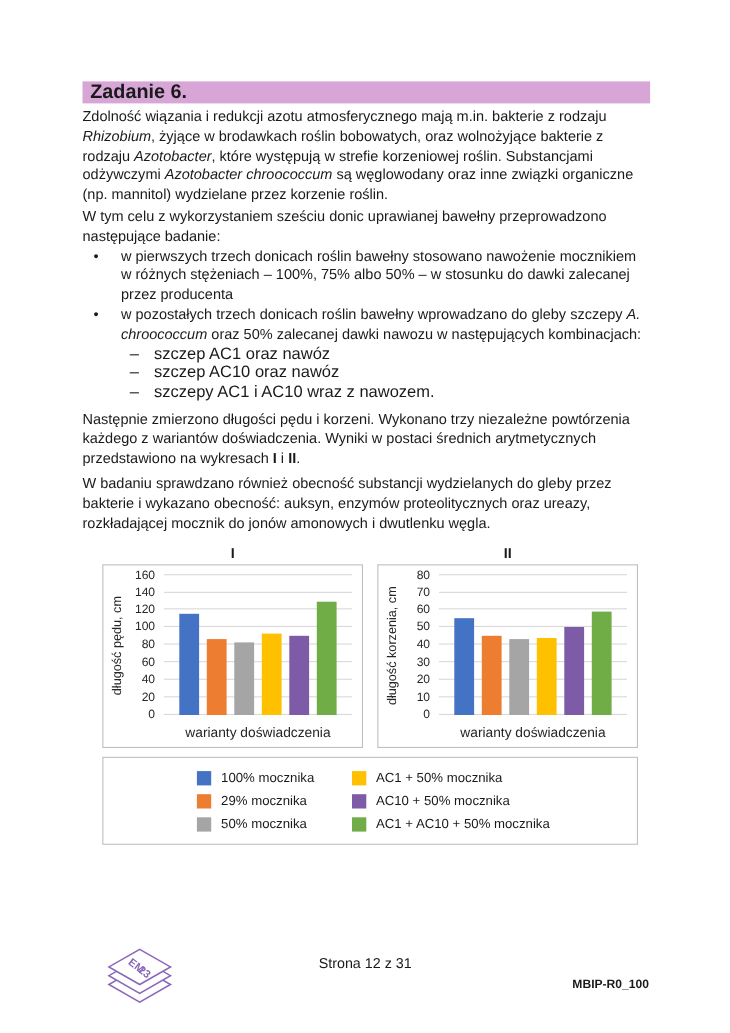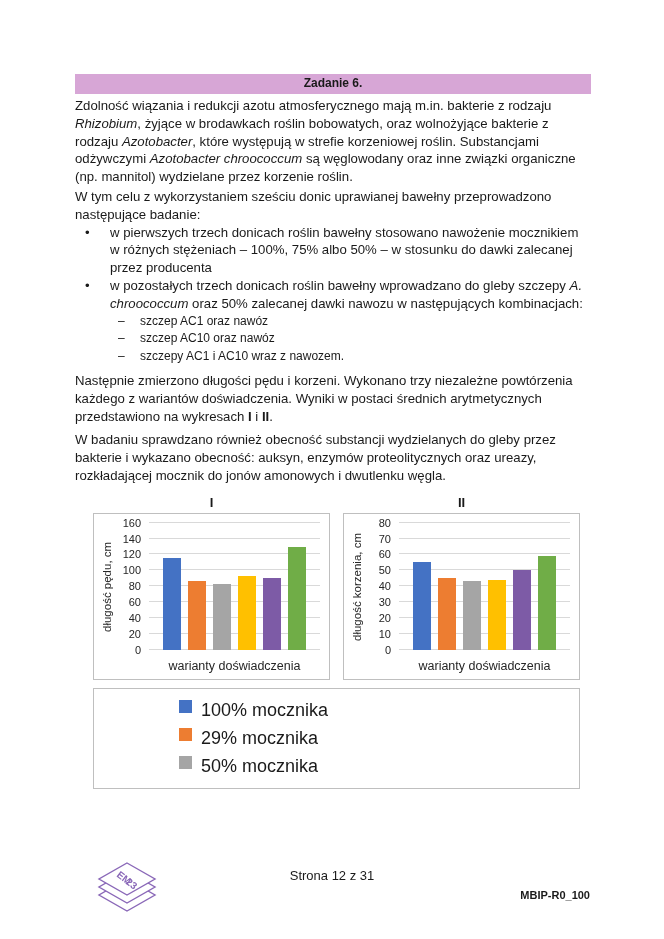--- a/index.html
+++ b/index.html
@@ -5,31 +5,31 @@
   * { margin:0; padding:0; box-sizing:border-box; }
   html,body { background:#e8e8e8; }
   .page {
     position:relative; width:664px; height:939px; margin:0 auto;
     background:#ffffff; overflow:hidden;
     font-family:"Liberation Sans", sans-serif; color:#1a1a1a;
   }
   .content { position:absolute; left:75px; top:74px; width:516px; }
 
   .task-header {
-    font-weight:bold; font-size:12px; padding:2px 7px 3px; line-height:15px;text-align:center;
+    font-weight:bold; font-size:18px; padding:2px 7px 3px; line-height:15px;
   }
 
   .para { font-size:13.2px; line-height:17.8px; margin-top:4px; }
   .para.first { margin-top:3px; }
   .it { font-style:italic; }
   .b  { font-weight:bold; }
 
   .li { display:flex; font-size:13.2px; line-height:17.8px; }
   .li::before { content:"\2022"; flex:none; width:25px; padding-left:10px; }
-  .sub { display:flex; font-size:12px; line-height:17.8px; }
+  .sub { display:flex; font-size:15px; line-height:17.8px; }
   .sub::before { content:"\2013"; flex:none; width:22px; margin-left:43px; }
 
   .charts-row { display:flex; gap:13px; margin:10px 0 0 18px; }
   .chart { width:237px; }
   .chart-title { text-align:center; font-weight:bold; font-size:13px; margin-bottom:3px; }
   .chart-box { position:relative; width:237px; height:167px; border:1px solid #bfbfbf; background:#fff; }
   .y-axis-title {
     position:absolute; left:7px; top:9px; bottom:29px;
     writing-mode:vertical-rl; transform:rotate(180deg);
     display:flex; align-items:center; justify-content:center;
@@ -41,21 +41,21 @@
   .gridline { position:absolute; left:0; right:0; height:1px; background:#d9d9d9; }
   .bars { position:absolute; inset:0; display:flex; align-items:flex-end; justify-content:center; gap:7px; }
   .bar { width:18px; flex:none; }
   .x-axis-title { position:absolute; left:55px; right:9px; bottom:6px; text-align:center; font-size:12.5px; color:#262626; }
 
   .legend-box {
     display:flex; gap:34px; margin:8px 0 0 18px; width:487px;
     border:1px solid #bfbfbf; background:#fff; padding:11px 10px 11px 85px;
   }
   .legend-col { display:flex; flex-direction:column; gap:7px; }
-  .legend-item { display:flex; align-items:flex-start; gap:9px; font-size:18px; }
+  .legend-item { display:flex; align-items:flex-end; gap:9px; font-size:12px; }
   .swatch { width:13px; height:13px; flex:none; }
 
   .source { margin-top:9px; text-align:right; font-size:11.5px; line-height:16px; color:#1a1a1a; }
 
   .footer-logo { position:absolute; left:92px; top:858px; }
   .footer-page { position:absolute; left:0; top:868px; width:100%; text-align:center; font-size:13px; }
   .footer-code { position:absolute; right:74px; top:889px; font-size:11px; font-weight:bold; }
 </style>
 </head>
 <body>
@@ -177,20 +177,34 @@
           </div>
         <div class="legend-item">
             <span class="swatch" style="background-color: rgb(237, 125, 49);"></span>
             <span>29% mocznika</span>
           </div>
         <div class="legend-item">
             <span class="swatch" style="background-color: rgb(165, 165, 165);"></span>
             <span>50% mocznika</span>
           </div>
       </div>
+      <div class="legend-col">
+        <div class="legend-item">
+            <span class="swatch" style="background-color: rgb(255, 192, 0);"></span>
+            <span>AC1 + 50% mocznika</span>
+          </div>
+        <div class="legend-item">
+            <span class="swatch" style="background-color: rgb(125, 91, 166);"></span>
+            <span>AC10 + 50% mocznika</span>
+          </div>
+        <div class="legend-item">
+            <span class="swatch" style="background-color: rgb(112, 173, 71);"></span>
+            <span>AC1 + AC10 + 50% mocznika</span>
+          </div>
+      </div>
     </div>
 
   </div>
 
   <div class="footer-logo">
     <svg width="70" height="66" viewBox="0 0 70 66">
       <g fill="#ffffff" stroke-width="1.4" stroke="#8a68b8">
         <polygon points="35,21 63,37 35,53 7,37"></polygon>
         <polygon points="35,13 63,29 35,45 7,29"></polygon>
         <polygon points="35,5 63,21 35,37 7,21"></polygon>

